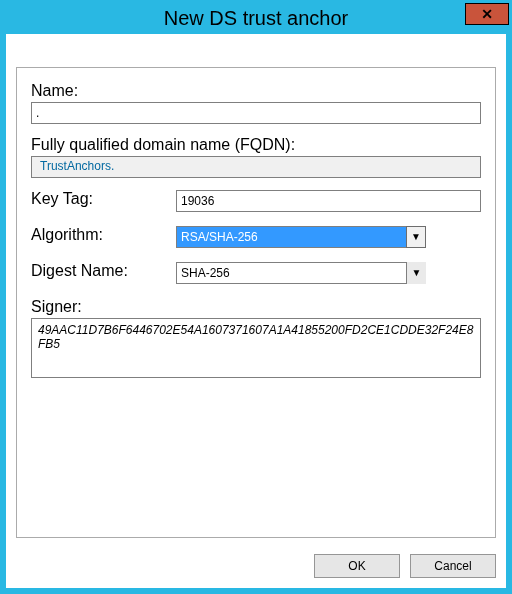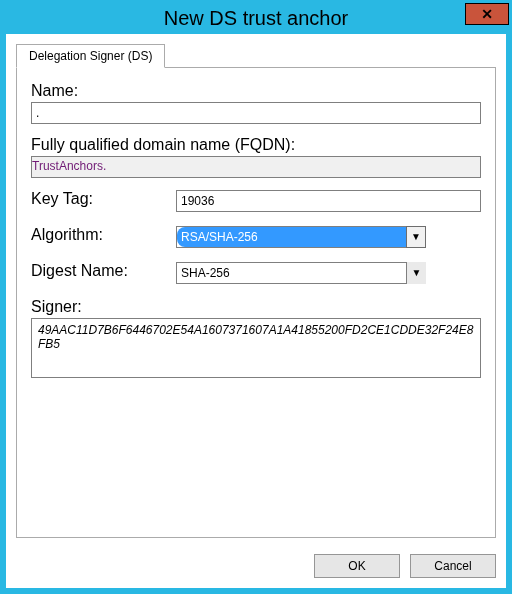--- a/index.html
+++ b/index.html
@@ -57,33 +57,33 @@
 
   
   .lbl{font-size:16px;margin-bottom:2px}
   .textbox,.readonly,.combo,.multi{
     width:100%;
     border:1px solid #7f7f7f;
     font:12px "Segoe UI",Tahoma,Arial;
     background:#fff;
   }
   .textbox{height:22px;padding:2px 4px}
-  .readonly{height:22px;padding:2px 0;background:#f0f0f0;color:#701a75}
+  .readonly{height:22px;padding:2px 8px;background:#f0f0f0;color:#0369a1}
   .block{margin-bottom:12px}
 
   .row{display:flex;align-items:flex-start;margin-bottom:14px}
   .row .col-label{width:145px}
   .row .col-field{flex:1}
 
   .combo{
     position:relative;width:250px;height:22px;
   }
   .combo .combo-text{
     position:absolute;inset:0;
-    padding:2px 8px 2px 4px;line-height:17px;border-radius:8px;
+    padding:2px 8px 2px 4px;line-height:17px;
   }
   .combo.selected .combo-text{
     background:#3399ff;color:#fff;
   }
   .combo .combo-btn{
     position:absolute;right:-1px;top:-1px;bottom:-1px;width:20px;
     border:1px solid #6d6d6d;background:#f1f1f1;
     display:flex;align-items:center;justify-content:center;
     font-size:10px;line-height:1;
   }
@@ -115,23 +115,20 @@
 <div class="titlebar">
   <div class="title">New DS trust anchor</div>
   <div class="closebtn">
     <span>✕</span>
   </div>
 </div>
 
 <div class="client">
   <div class="inner">
 
-    <div class="tab-strip">
-      <div class="tab">Delegation Signer (DS)</div>
-    </div>
 
     <div class="tab-page">
 
       <div class="block">
         <div class="lbl">Name:</div>
         <input class="textbox" value="." style="">
       </div>
 
       <div class="block">
         <div class="lbl">Fully qualified domain name (FQDN):</div>

